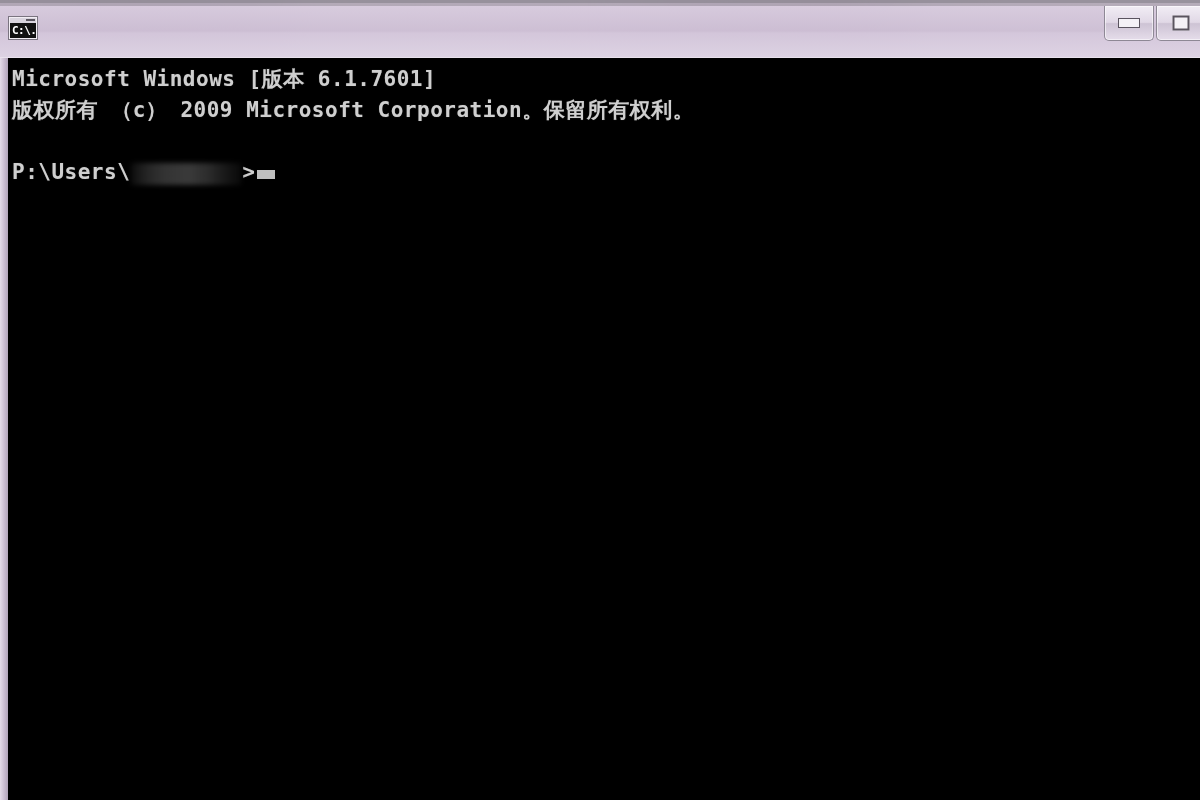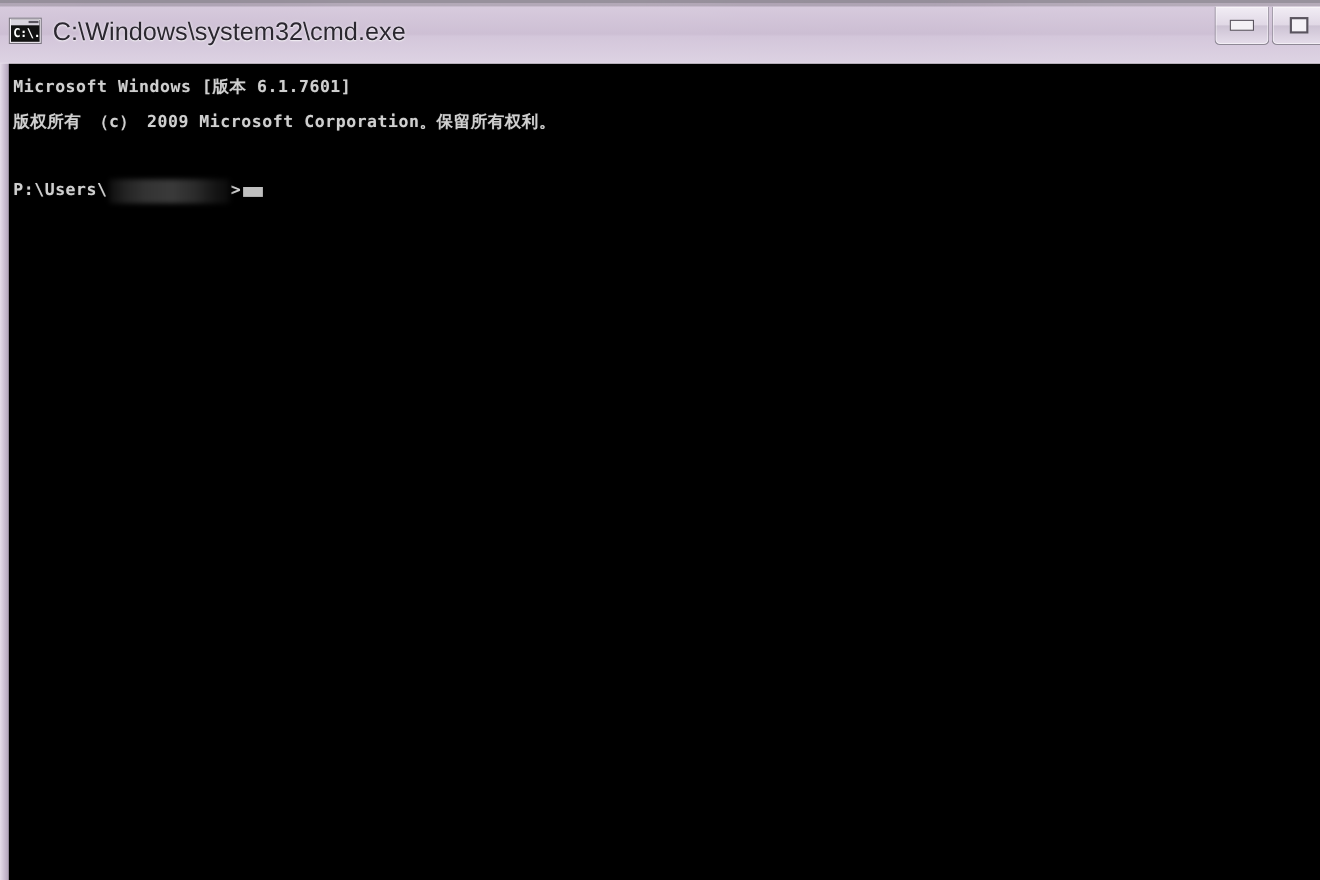--- a/index.html
+++ b/index.html
@@ -184,21 +184,21 @@
     top: 58px;
     width: 1192px;
     height: 742px;
     background: #000000;
     overflow: hidden;
     padding: 6px 0 0 4px;
     box-sizing: border-box;
   }
   .console-line {
     font-family: "DejaVu Sans Mono", "Liberation Mono", monospace;
-    font-size: 15px;
+    font-size: 21px;
     line-height: 31px;
     color: #cfcfcf;
     white-space: pre;
     letter-spacing: 0.5px;
     font-weight: bold;
     text-shadow: 0 0 1px rgba(200,200,200,0.35);
   }
   .console-blank {
     height: 31px;
   }
@@ -245,21 +245,20 @@
 
   <div id="titlebar">
 
     <div id="title-icon">
       <div class="icon-inner">
         <div class="icon-bar"></div>
         <div class="icon-text">C:\.</div>
       </div>
     </div>
 
-    <div id="title-text">C:\Windows\system32\cmd.exe</div>
 
     <div id="window-controls">
       <div class="winbtn">
         <span class="glyph-min"></span>
       </div>
       <div class="winbtn">
         <span class="glyph-max"></span>
       </div>
     </div>
 

